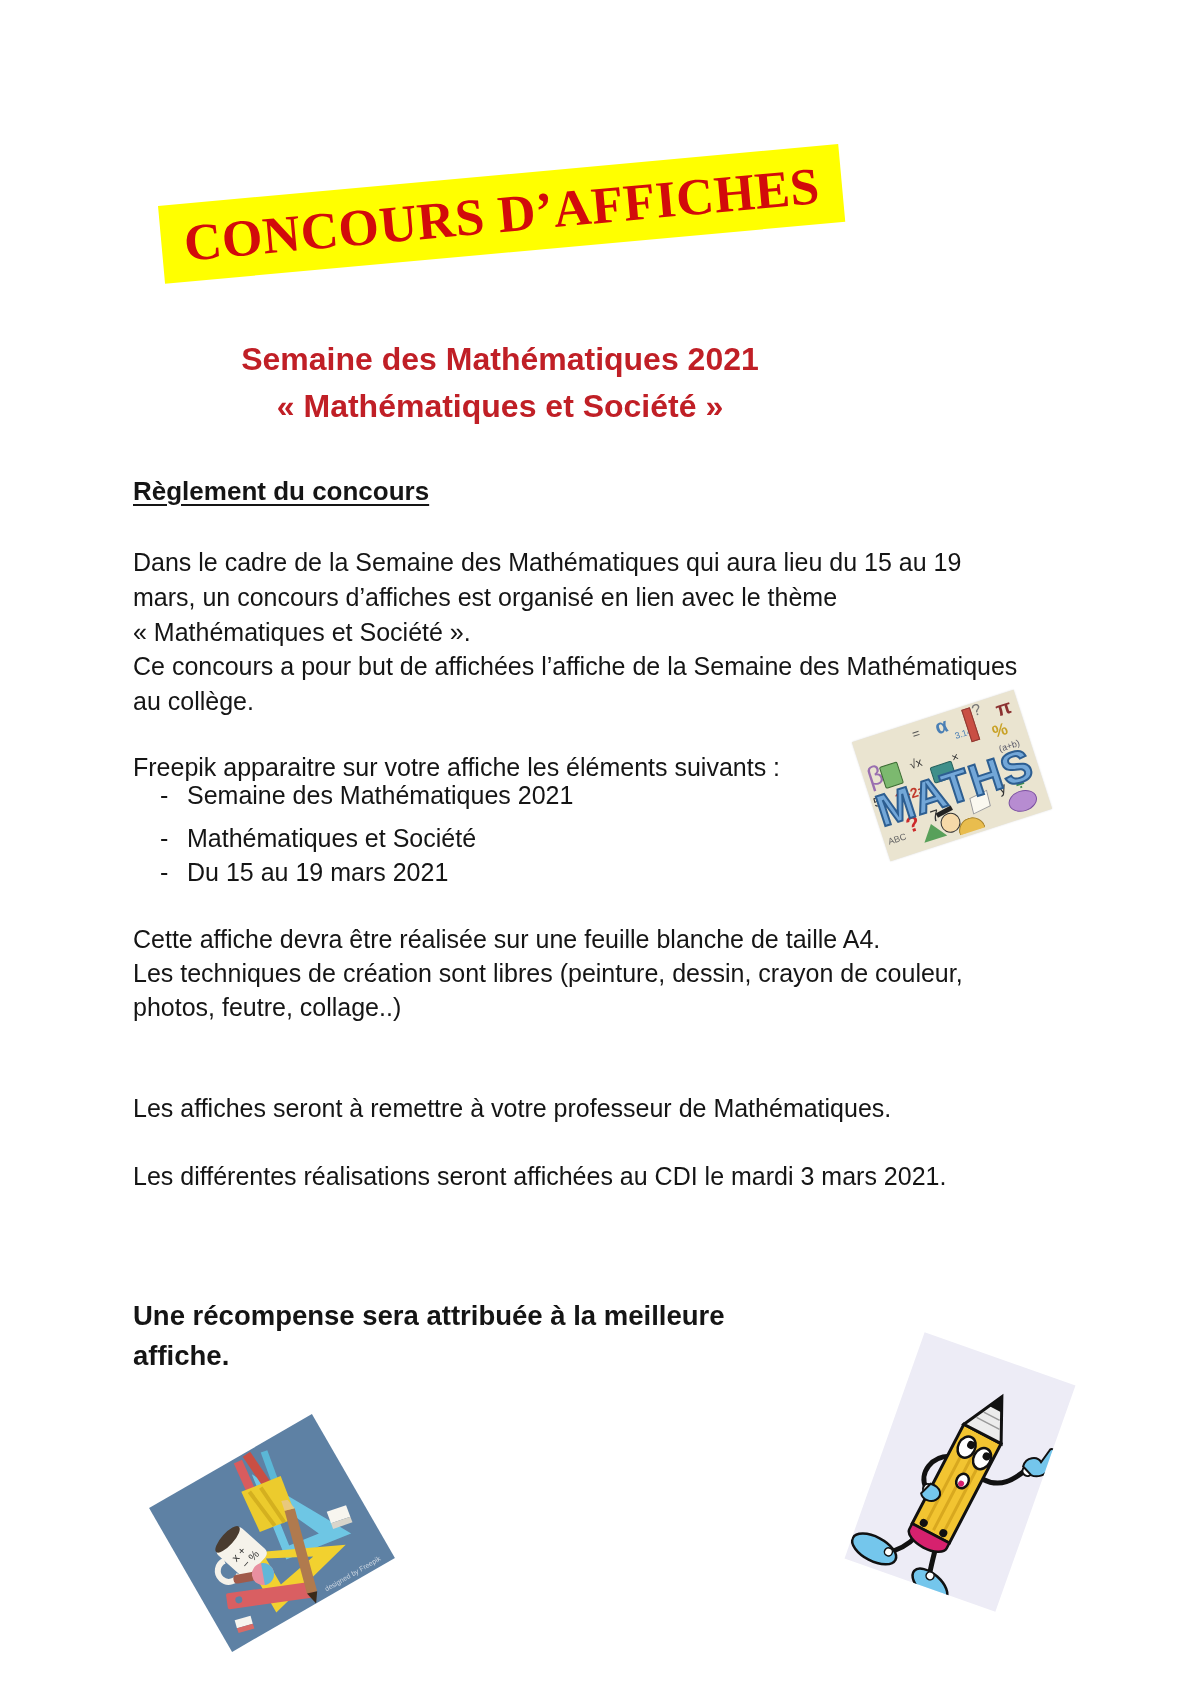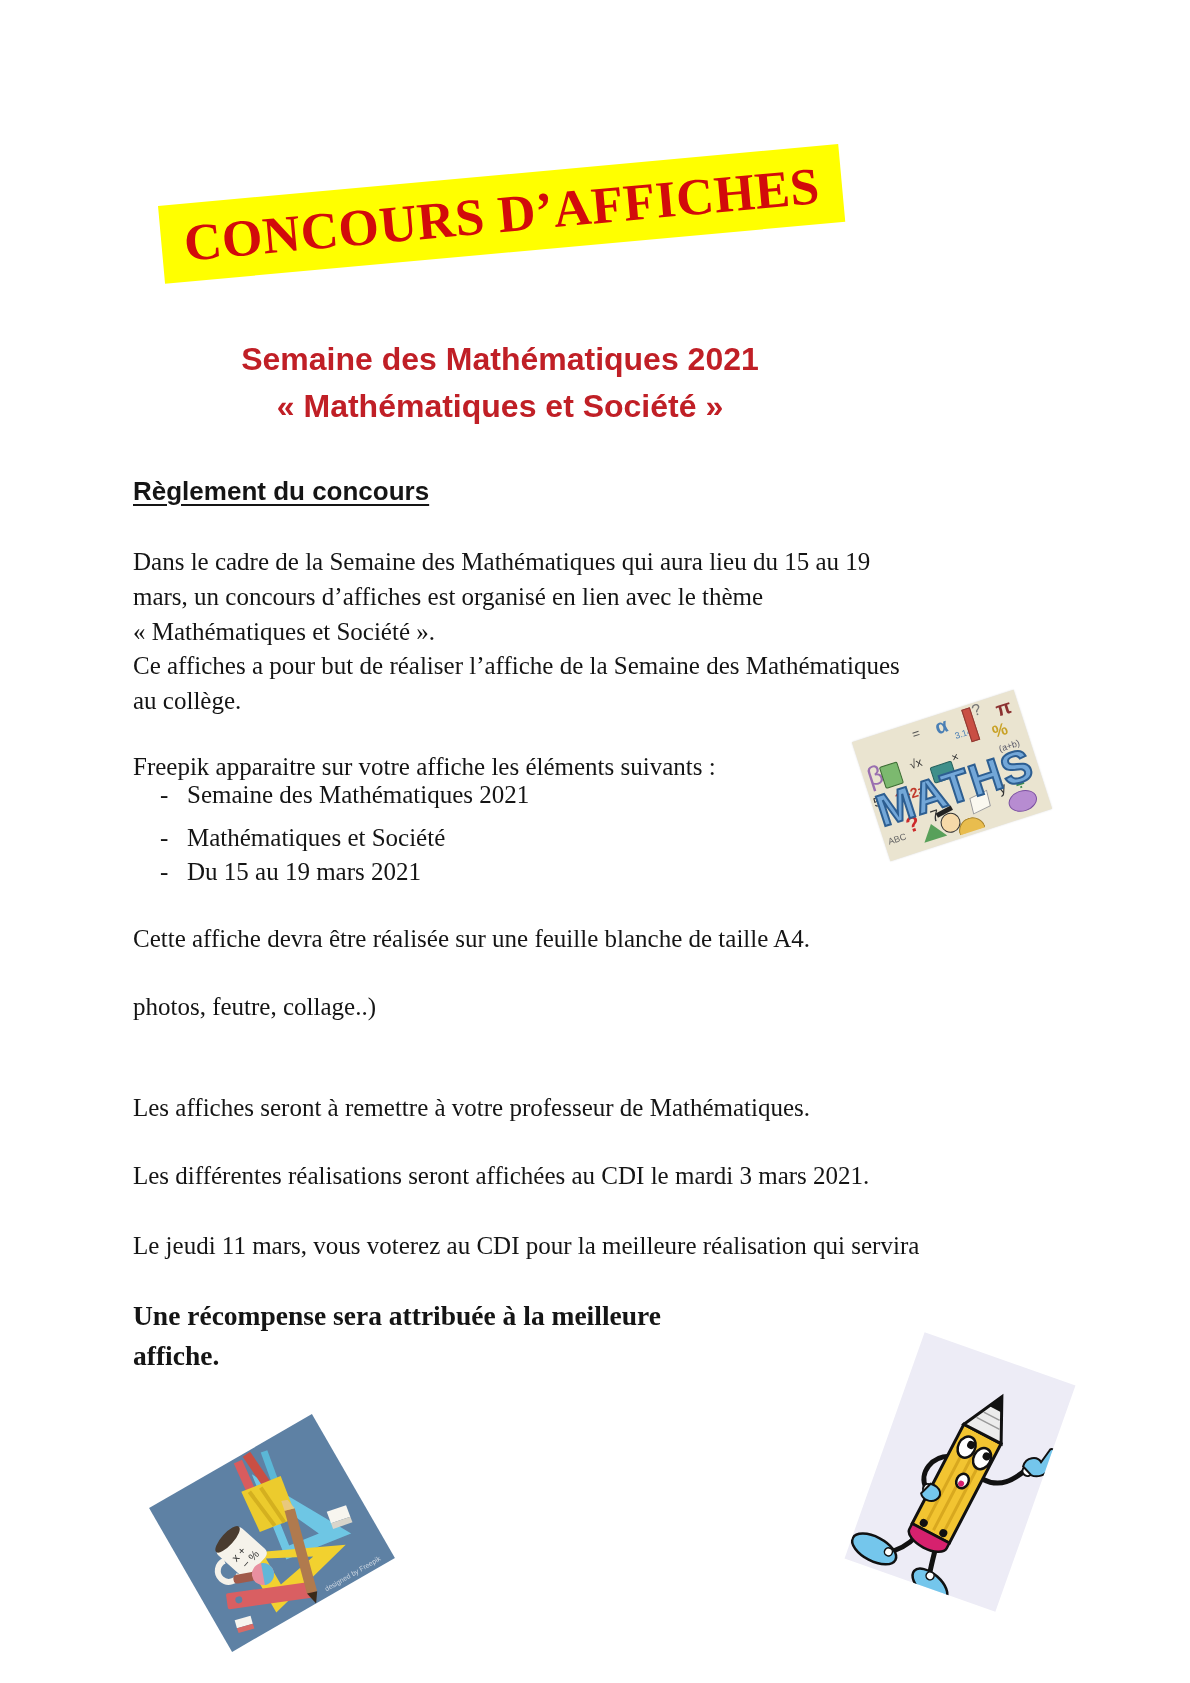--- a/index.html
+++ b/index.html
@@ -23,21 +23,21 @@
   .heading {
     position:absolute; left:130px; top:336px; width:740px; text-align:center;
     color:#c01f26; font-weight:bold; font-size:32px; line-height:47px;
   }
 
   
   .section-title {
     position:absolute; left:133px; top:476px; font-size:26px; font-weight:bold;
     text-decoration:underline; text-underline-offset:4px;
   }
-  .line { position:absolute; left:133px; font-size:25px; white-space:nowrap;font-family:Liberation Serif, serif; }
+  .line { position:absolute; left:133px; font-size:25px; white-space:nowrap; }
   .bullet .dash { display:inline-block; margin-left:27px; width:27px; }
   .bold-line { font-weight:bold; font-size:27.5px; }
 
   
   .maths-card {
     position:absolute; left:867px; top:713px; width:170px; height:125px;
     background:#eae4d0; transform:rotate(-18deg); box-shadow:0 0 2px rgba(0,0,0,.15);
   }
   .maths-card span { position:absolute; line-height:1; }
   .maths-word {
@@ -98,43 +98,43 @@
   <div class="heading">
     <div>Semaine des Mathématiques 2021</div>
     <div>« Mathématiques et Société »</div>
   </div>
 
   <div class="section-title">Règlement du concours</div>
 
   <div class="line" style="top:548px">Dans le cadre de la Semaine des Mathématiques qui aura lieu du 15 au 19</div>
   <div class="line" style="top:618px">« Mathématiques et Société ».</div>
   <div class="line" style="top:583px">mars, un concours d’affiches est organisé en lien avec le thème</div>
-  <div class="line" style="top:652px">Ce affiches a pour but de réaliser l’affiche de la Semaine des Mathématiques</div>
+  <div class="line" style="top:652px">Ce concours a pour but de affichées l’affiche de la Semaine des Mathématiques</div>
   <div class="line" style="top:687px">au collège.</div>
 
   <div class="line" style="top:753px">Freepik apparaitre sur votre affiche les éléments suivants :</div>
 
   <div class="line bullet" style="top:781px">
     <span class="dash">-</span><span>Semaine des Mathématiques 2021</span>
   </div>
   <div class="line bullet" style="top:824px">
     <span class="dash">-</span><span>Mathématiques et Société</span>
   </div>
   <div class="line bullet" style="top:858px">
     <span class="dash">-</span><span>Du 15 au 19 mars 2021</span>
   </div>
 
   <div class="line" style="top:925px">Cette affiche devra être réalisée sur une feuille blanche de taille A4.</div>
+  <div class="line" style="top:959px">Les techniques de création sont libres (peinture, dessin, crayon de couleur,</div>
   <div class="line" style="top:993px">photos, feutre, collage..)</div>
 
   <div class="line" style="top:1094px">Les affiches seront à remettre à votre professeur de Mathématiques.</div>
 
   <div class="line" style="top:1162px">Les différentes réalisations seront affichées au CDI le mardi 3 mars 2021.</div>
 
-  <div class="line" style="top:1232px">Le jeudi 11 mars, vous voterez au CDI pour la meilleure réalisation qui servira</div>
 
   <div class="line bold-line" style="top:1300px">Une récompense sera attribuée à la meilleure</div>
   <div class="line bold-line" style="top:1340px">affiche.</div>
 
   <div class="maths-card">
     <span class="sym-alpha">α</span>
     <span class="sym-pi">π</span>
     <span class="sym-q1">?</span>
     <span class="sym-beta">β</span>
     <span class="sym-pct">%</span>

